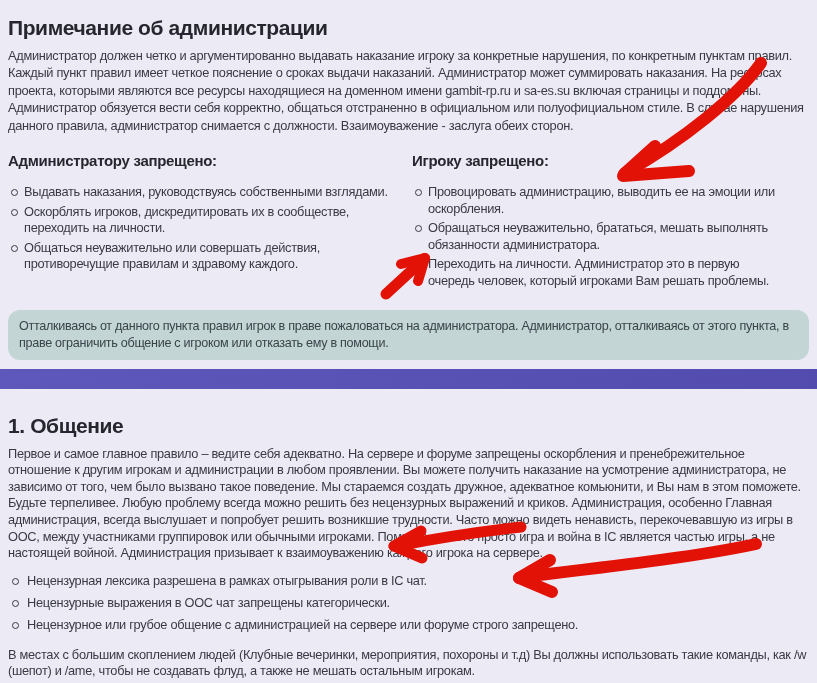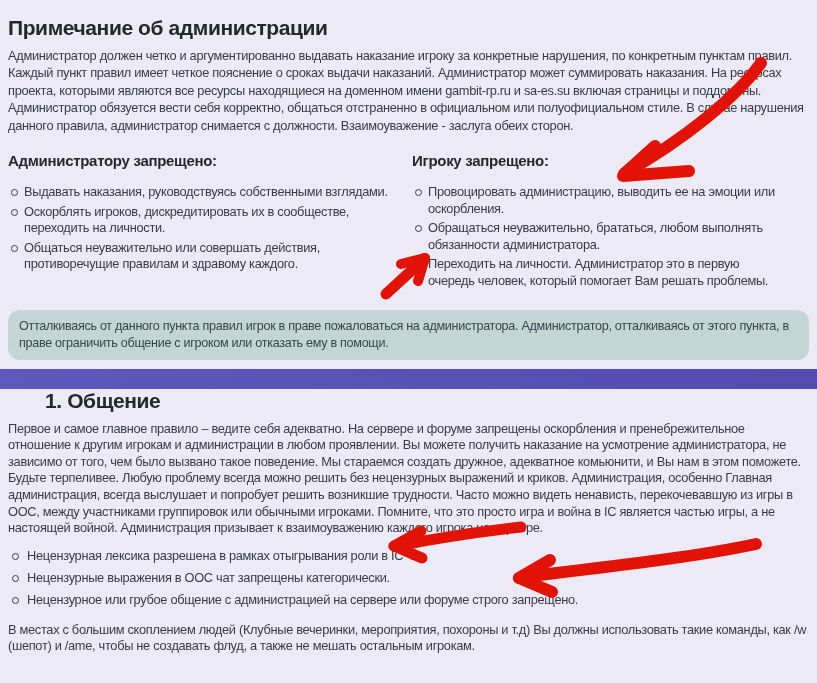--- a/index.html
+++ b/index.html
@@ -71,21 +71,21 @@
     padding:8px 11px;
     font-size:12.6px;
     line-height:17px;
     color:#39444B;
   }
   .accent-bar{
     margin-top:9px;
     width:817px;height:20px;
     background:linear-gradient(90deg,var(--bar1),var(--bar2));
   }
-  .comm-title{margin-bottom:8px;margin-left:37px;}
+  .comm-title{padding-top:25px;margin-bottom:8px;}
   .body-par{
     font-size:12.8px;
     line-height:16.6px;
     max-width:805px;
   }
   .rules-list{margin-top:11px;}
   .rules-list li{margin-bottom:5.5px;padding-left:19px;}
   .rules-list li::before{left:4px;}
   .par2{margin-top:13px;}
   .arrows{
@@ -110,22 +110,22 @@
         <ul>
           <li>Выдавать наказания, руководствуясь собственными взглядами.</li>
           <li>Оскорблять игроков, дискредитировать их в сообществе, переходить на личности.</li>
           <li>Общаться неуважительно или совершать действия, противоречущие правилам и здравому каждого.</li>
         </ul>
       </div>
       <div class="col-right">
         <h2>Игроку запрещено:</h2>
         <ul>
           <li>Провоцировать администрацию, выводить ее на эмоции или оскорбления.</li>
-          <li>Обращаться неуважительно, брататься, любом выполнять обязанности администратора.</li>
-          <li>Переходить на личности. Администратор это в первую очередь человек, который помогает Вам решать проблемы.</li>
+          <li>Обращаться неуважительно, брататься, мешать выполнять обязанности администратора.</li>
+          <li>Переходить на личности. Администратор это в первую очередь человек, который игроками Вам решать проблемы.</li>
         </ul>
       </div>
     </div>
 
     <div class="note-box">Отталкиваясь от данного пункта правил игрок в праве пожаловаться на администратора. Администратор, отталкиваясь от этого пункта, в праве ограничить общение с игроком или отказать ему в помощи.</div>
   </section>
 
   <div class="accent-bar"></div>
 
   <section>

